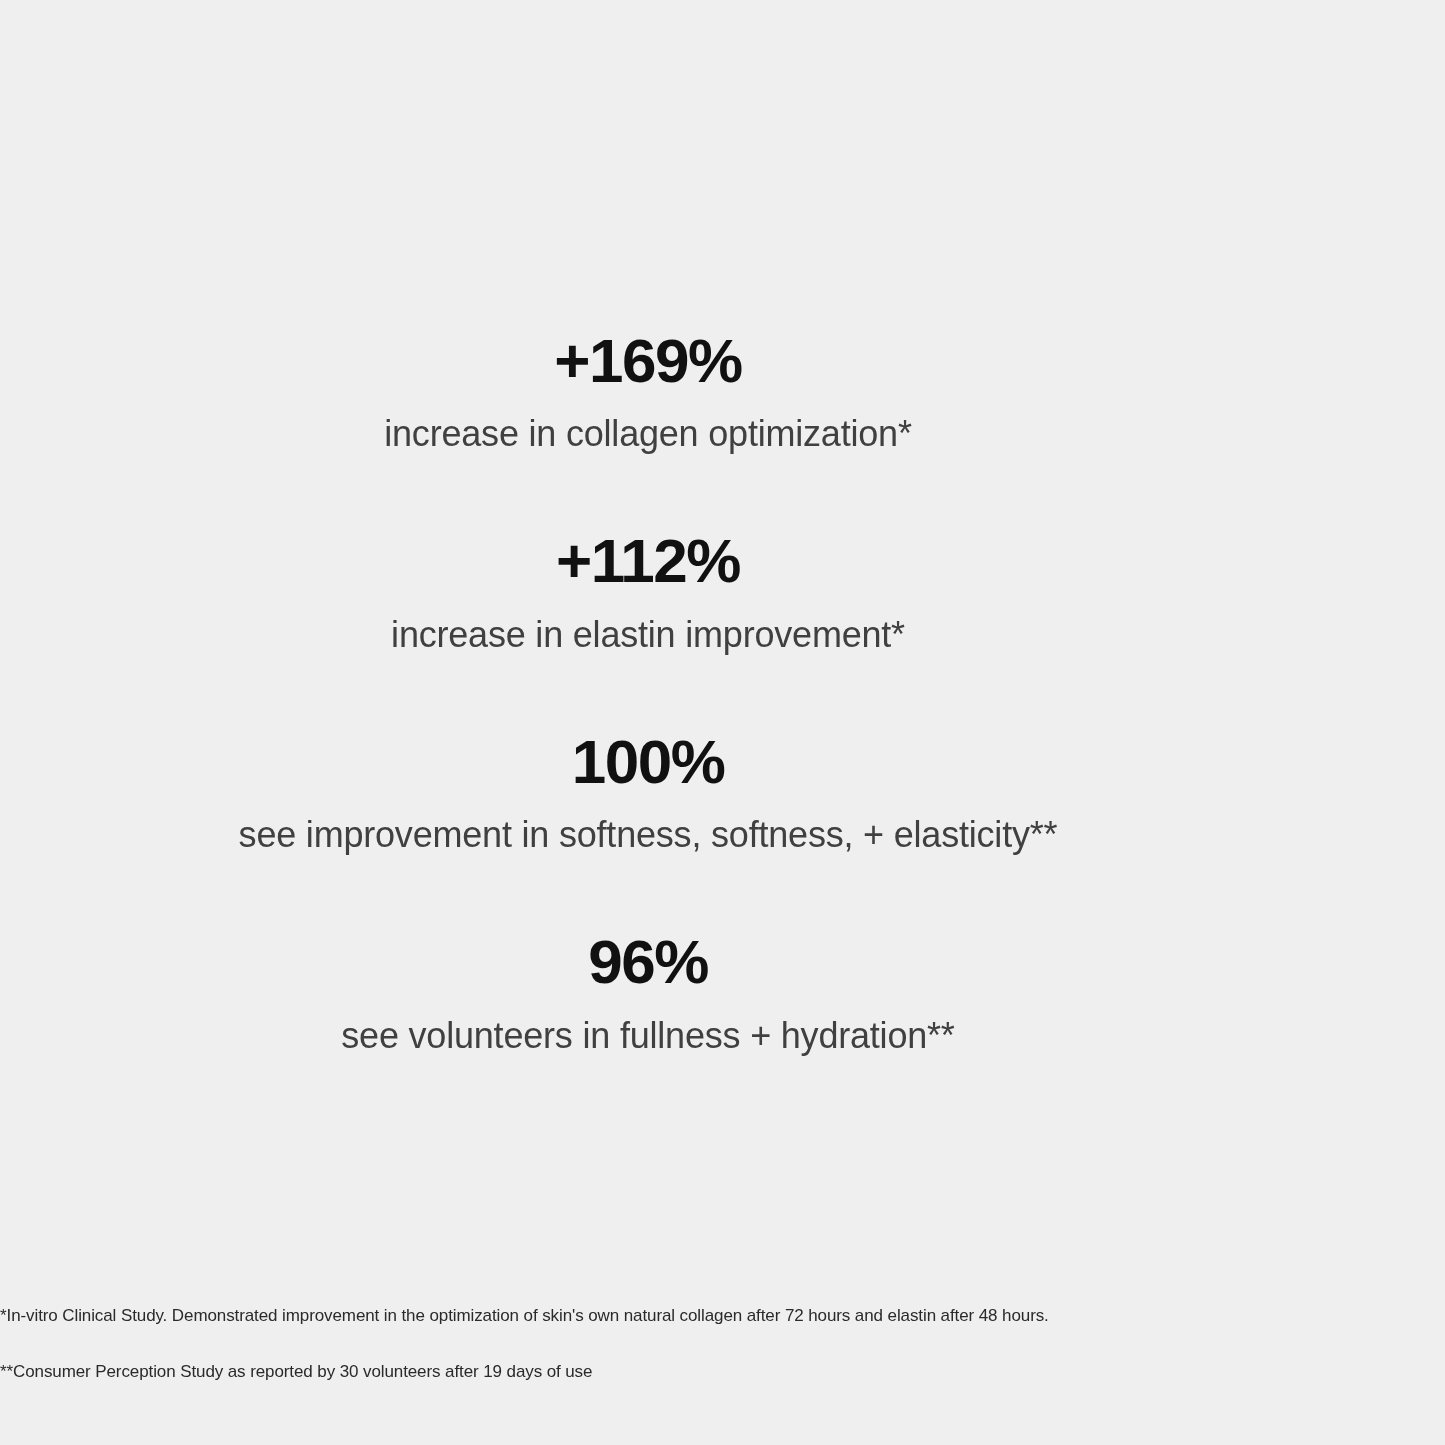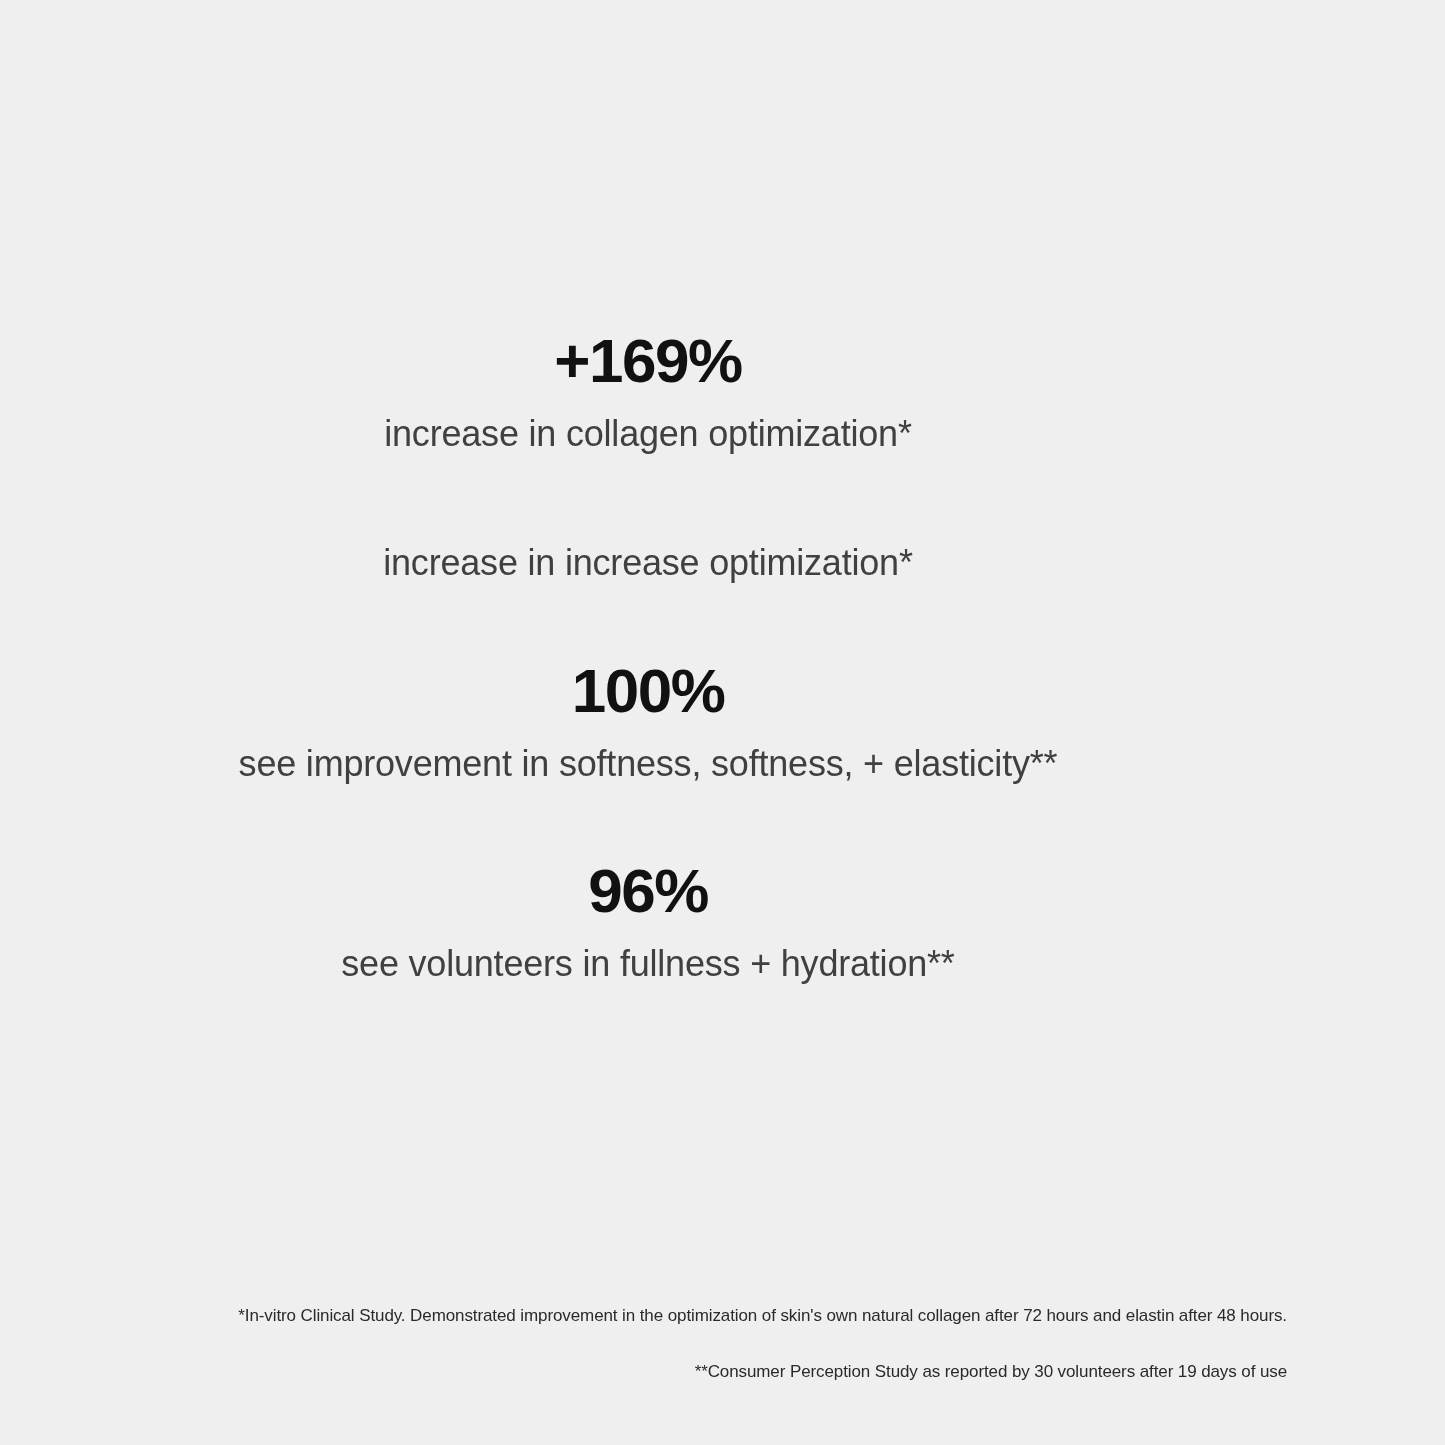--- a/index.html
+++ b/index.html
@@ -51,21 +51,21 @@
     line-height: 1.2;
     color: #404040;
     margin-top: 16px;
     letter-spacing: -0.2px;
   }
   .footnotes {
     position: absolute;
     left: 0;
     right: 9px;
     bottom: 68px;
-    text-align: right;
+    text-align: left;
   }
   .footnote {
     font-size: 17px;
     color: #2a2a2a;
     line-height: 1.4;
     letter-spacing: -0.1px;
   }
   .footnote + .footnote {
     margin-top: 32px;
   }
@@ -76,21 +76,22 @@
 <div class="page">
 
   <div class="stats">
 
     <div class="stat">
       <div class="stat-value">+169%</div>
       <div class="stat-label">increase in collagen optimization*</div>
     </div>
 
     <div class="stat">
-      <div class="stat-label">increase in increase optimization*</div>
+      <div class="stat-value">+112%</div>
+      <div class="stat-label">increase in elastin improvement*</div>
     </div>
 
     <div class="stat">
       <div class="stat-value">100%</div>
       <div class="stat-label">see improvement in softness, softness, + elasticity**</div>
     </div>
 
     <div class="stat">
       <div class="stat-value">96%</div>
       <div class="stat-label">see volunteers in fullness + hydration**</div>

